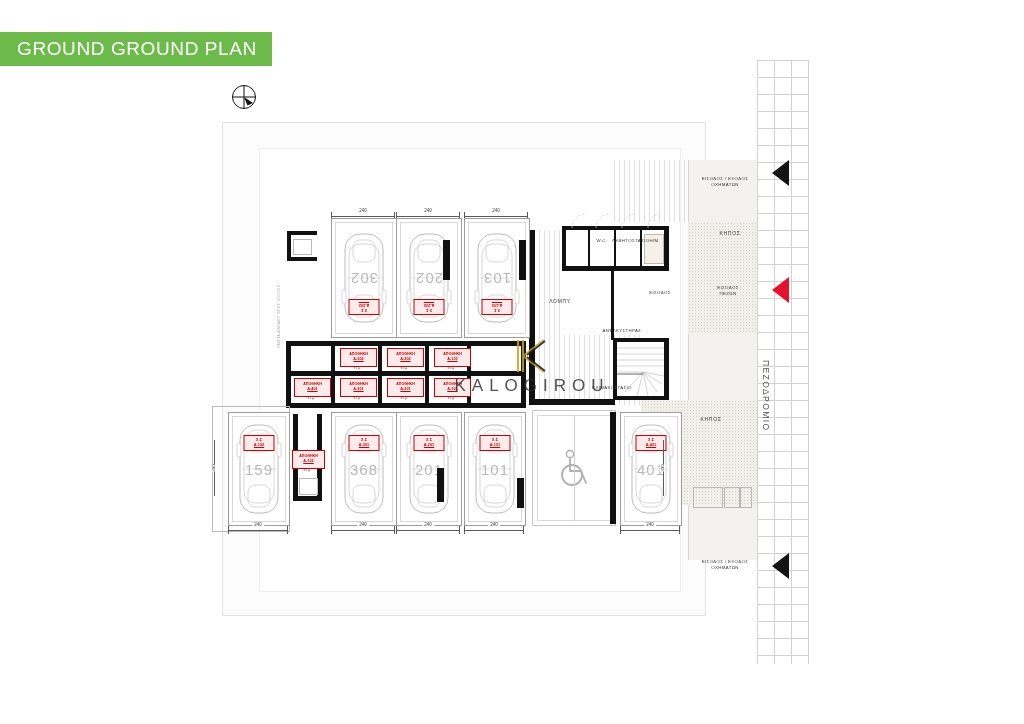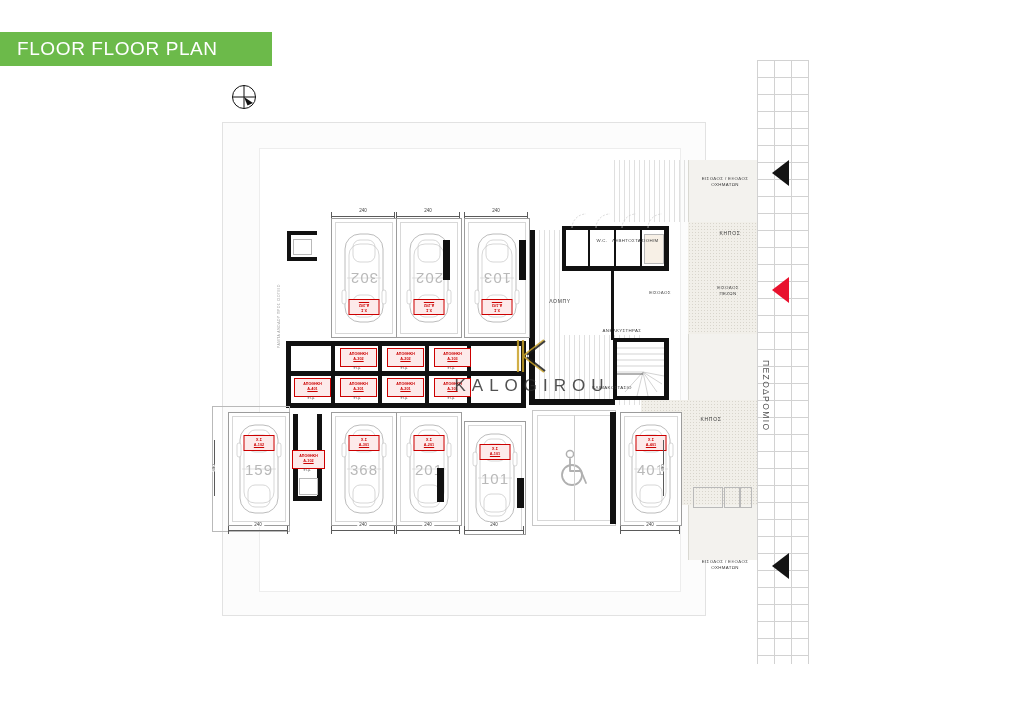--- a/index.html
+++ b/index.html
@@ -111,21 +111,21 @@
   
   .vnote{position:absolute;font-size:3.4px;color:#9a9a9a;letter-spacing:.5px;
      transform-origin:left top;white-space:nowrap;}
 
   svg{display:block;overflow:visible;}
 </style>
 </head>
 <body>
 
 <div class="banner">
-  <span>FLOOR FLOOR PLAN</span>
+  <span>GROUND GROUND PLAN</span>
 </div>
 
 <div class="compass">
   <svg width="26" height="26" viewBox="0 0 26 26">
     <circle cx="13" cy="13" r="11.5" fill="#fff" stroke="#111" stroke-width="1"></circle>
     <line x1="13" y1="1.5" x2="13" y2="24.5" stroke="#111" stroke-width="1"></line>
     <line x1="1.5" y1="13" x2="24.5" y2="13" stroke="#111" stroke-width="1"></line>
     <path d="M13 13 L22 19 L16.5 21.5 Z" fill="#111"></path>
   </svg>
 </div>
@@ -437,21 +437,21 @@
     <i>Α-201</i>
   </div>
 </div>
 <div class="dim" style="left:396px;top:524px;width:64px;">
   <div class="t1"></div>
     <div class="ln"></div>
     <div class="t2"></div>
   <span>240</span>
 </div>
 
-<div class="bay" style="left:464px;top:421px;width:60px;height:112px;">
+<div class="bay" style="left:464px;top:412px;width:60px;height:112px;">
   <div class="bay-in"></div>
   <svg class="car" viewBox="0 0 44 92">
     <rect x="3" y="2" width="38" height="88" rx="15" fill="#fff" stroke="#b4b4b4" stroke-width=".9"></rect>
     <rect x="7" y="12" width="30" height="68" rx="11" fill="none" stroke="#c6c6c6" stroke-width=".7"></rect>
     <rect x="11" y="7" width="22" height="22" rx="7" fill="none" stroke="#c6c6c6" stroke-width=".7"></rect>
     <rect x="11" y="62" width="22" height="22" rx="7" fill="none" stroke="#c6c6c6" stroke-width=".7"></rect>
     <line x1="5" y1="46" x2="39" y2="46" stroke="#cccccc" stroke-width=".6"></line>
     <rect x="0" y="20" width="4" height="14" rx="2" fill="#fff" stroke="#bdbdbd" stroke-width=".6"></rect>
     <rect x="40" y="20" width="4" height="14" rx="2" fill="#fff" stroke="#bdbdbd" stroke-width=".6"></rect>
   </svg>

